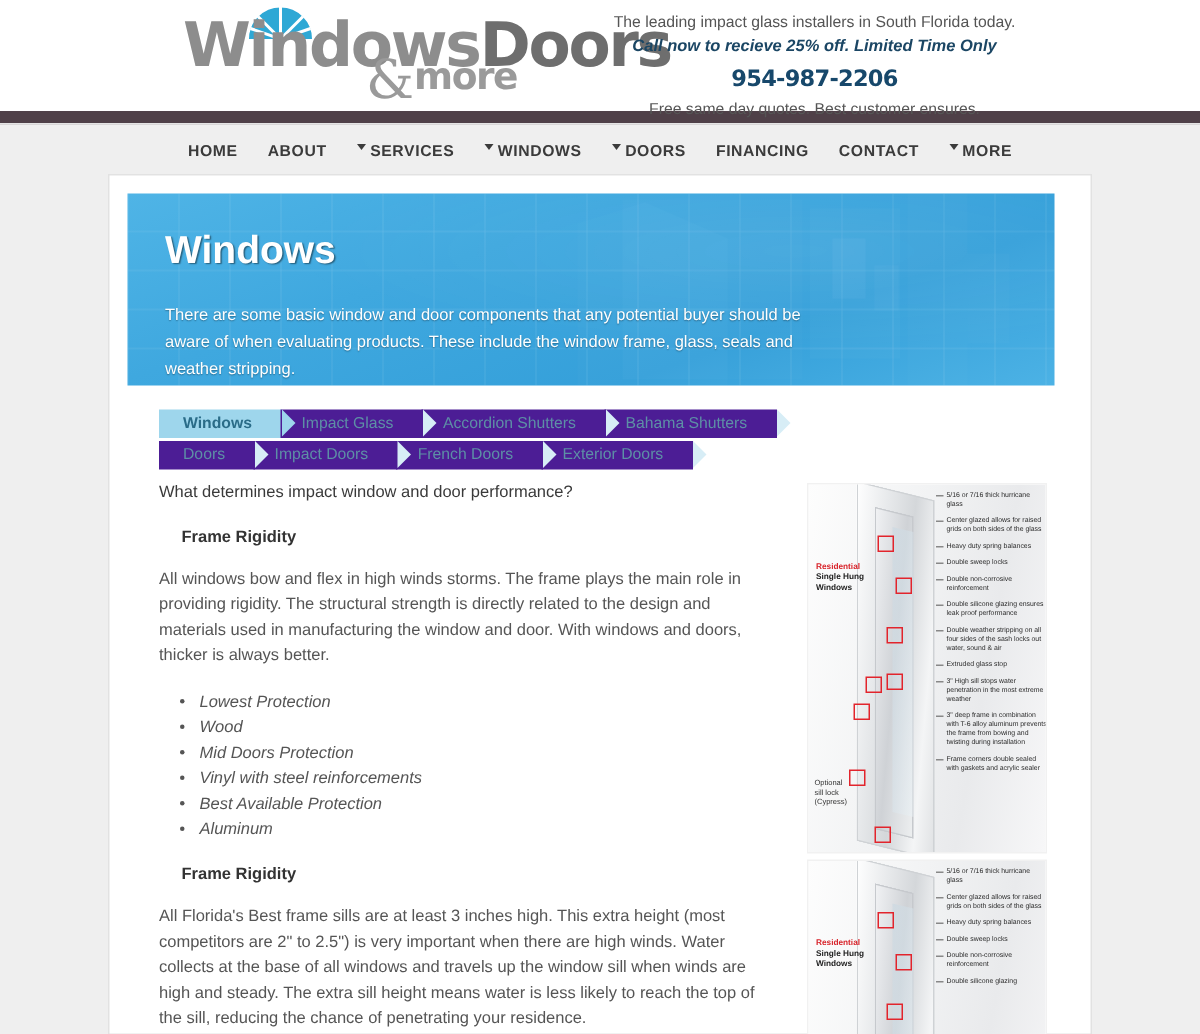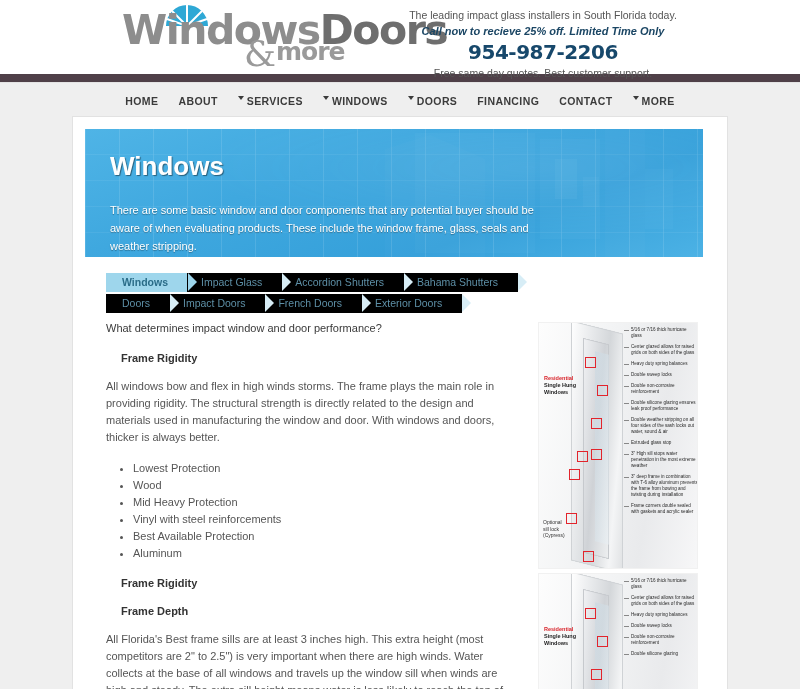--- a/index.html
+++ b/index.html
@@ -68,21 +68,21 @@
   }
   .hr-line1 {
     font-size:10.5px; color:#555; line-height:15px;
   }
   .hr-line2 {
     font-size:11px; font-weight:bold; font-style:italic;
     color:#1b4664; line-height:17px;
   }
   .hr-phone {
     font-family:"DejaVu Sans", sans-serif;
-    font-size:20px; font-weight:bold;
+    font-size:15px; font-weight:bold;
     color:#17486b; line-height:25px;
     letter-spacing:-0.5px;
   }
   .hr-line4 {
     font-size:10.5px; color:#555; line-height:16px;
   }
 
   .header-rule {
     height:9px;
     background:#4f4048;
@@ -183,21 +183,21 @@
     margin-bottom:2px;
   }
   .tab {
     position:relative;
     height:19px;
     line-height:19px;
     padding:0 20px 0 14px;
     margin-right:-1px;
     font-size:10.5px;
     color:#5d8fa6;
-    background:#000000;
+    background:#4c1d95;
     cursor:pointer;
     white-space:nowrap;
   }
   .tab::after {
     content:"";
     position:absolute;
     right:-9px; top:0;
     width:0; height:0;
     border-top:9.5px solid transparent;
     border-bottom:9.5px solid transparent;
@@ -236,20 +236,21 @@
     margin:0 0 14px 0;
     font-size:11px;
     line-height:17px;
     color:#555;
     width:415px;
   }
   .content ul {
     margin:0 0 6px 0;
     padding-left:27px;
     width:430px;
+    font-style:italic;
   }
   .content li {
     font-size:11px;
     line-height:16px;
     color:#555;
     margin-bottom:1px;
   }
 
   
   .diagram-col {
@@ -354,21 +355,21 @@
       </svg>
     </div>
     <div class="logo-line1"><span>Windows</span><span class="dark">Doors</span></div>
     <div class="logo-line2"><span>&amp;</span><span class="more">more</span></div>
   </div>
 
   <div class="header-right">
     <div class="hr-line1">The leading impact glass installers in South Florida today.</div>
     <div class="hr-line2">Call now to recieve 25% off. Limited Time Only</div>
     <div class="hr-phone">954-987-2206</div>
-    <div class="hr-line4">Free same day quotes. Best customer support.</div>
+    <div class="hr-line4">Free same day quotes. Best customer ensures.</div>
   </div>
 </div>
 
 <div class="header-rule"></div>
 
 <nav class="nav" id="nav">
     <div class="nav-item">
       <span>HOME</span>
     </div>
     <div class="nav-item">
@@ -431,29 +432,28 @@
   </div>
 
   <div class="content">
     <h2>What determines impact window and door performance?</h2>
 
     <h3>Frame Rigidity</h3>
     <p>All windows bow and flex in high winds storms. The frame plays the main role in providing rigidity. The structural strength is directly related to the design and materials used in manufacturing the window and door. With windows and doors, thicker is always better.</p>
     <ul id="list1">
         <li>Lowest Protection</li>
         <li>Wood</li>
-        <li>Mid Heavy Protection</li>
+        <li>Mid Doors Protection</li>
         <li>Vinyl with steel reinforcements</li>
         <li>Best Available Protection</li>
         <li>Aluminum</li>
       </ul>
 
     <h3>Frame Rigidity</h3>
 
-    <h3>Frame Depth</h3>
     <p>All Florida's Best frame sills are at least 3 inches high. This extra height (most competitors are 2" to 2.5") is very important when there are high winds. Water collects at the base of all windows and travels up the window sill when winds are high and steady. The extra sill height means water is less likely to reach the top of the sill, reducing the chance of penetrating your residence.</p>
 
   </div>
 
   <div class="diagram-col">
 
     <div class="diagram">
       <div class="dg-bg"></div>
       <div class="dg-sash"></div>
       <div class="dg-sash2"></div>

